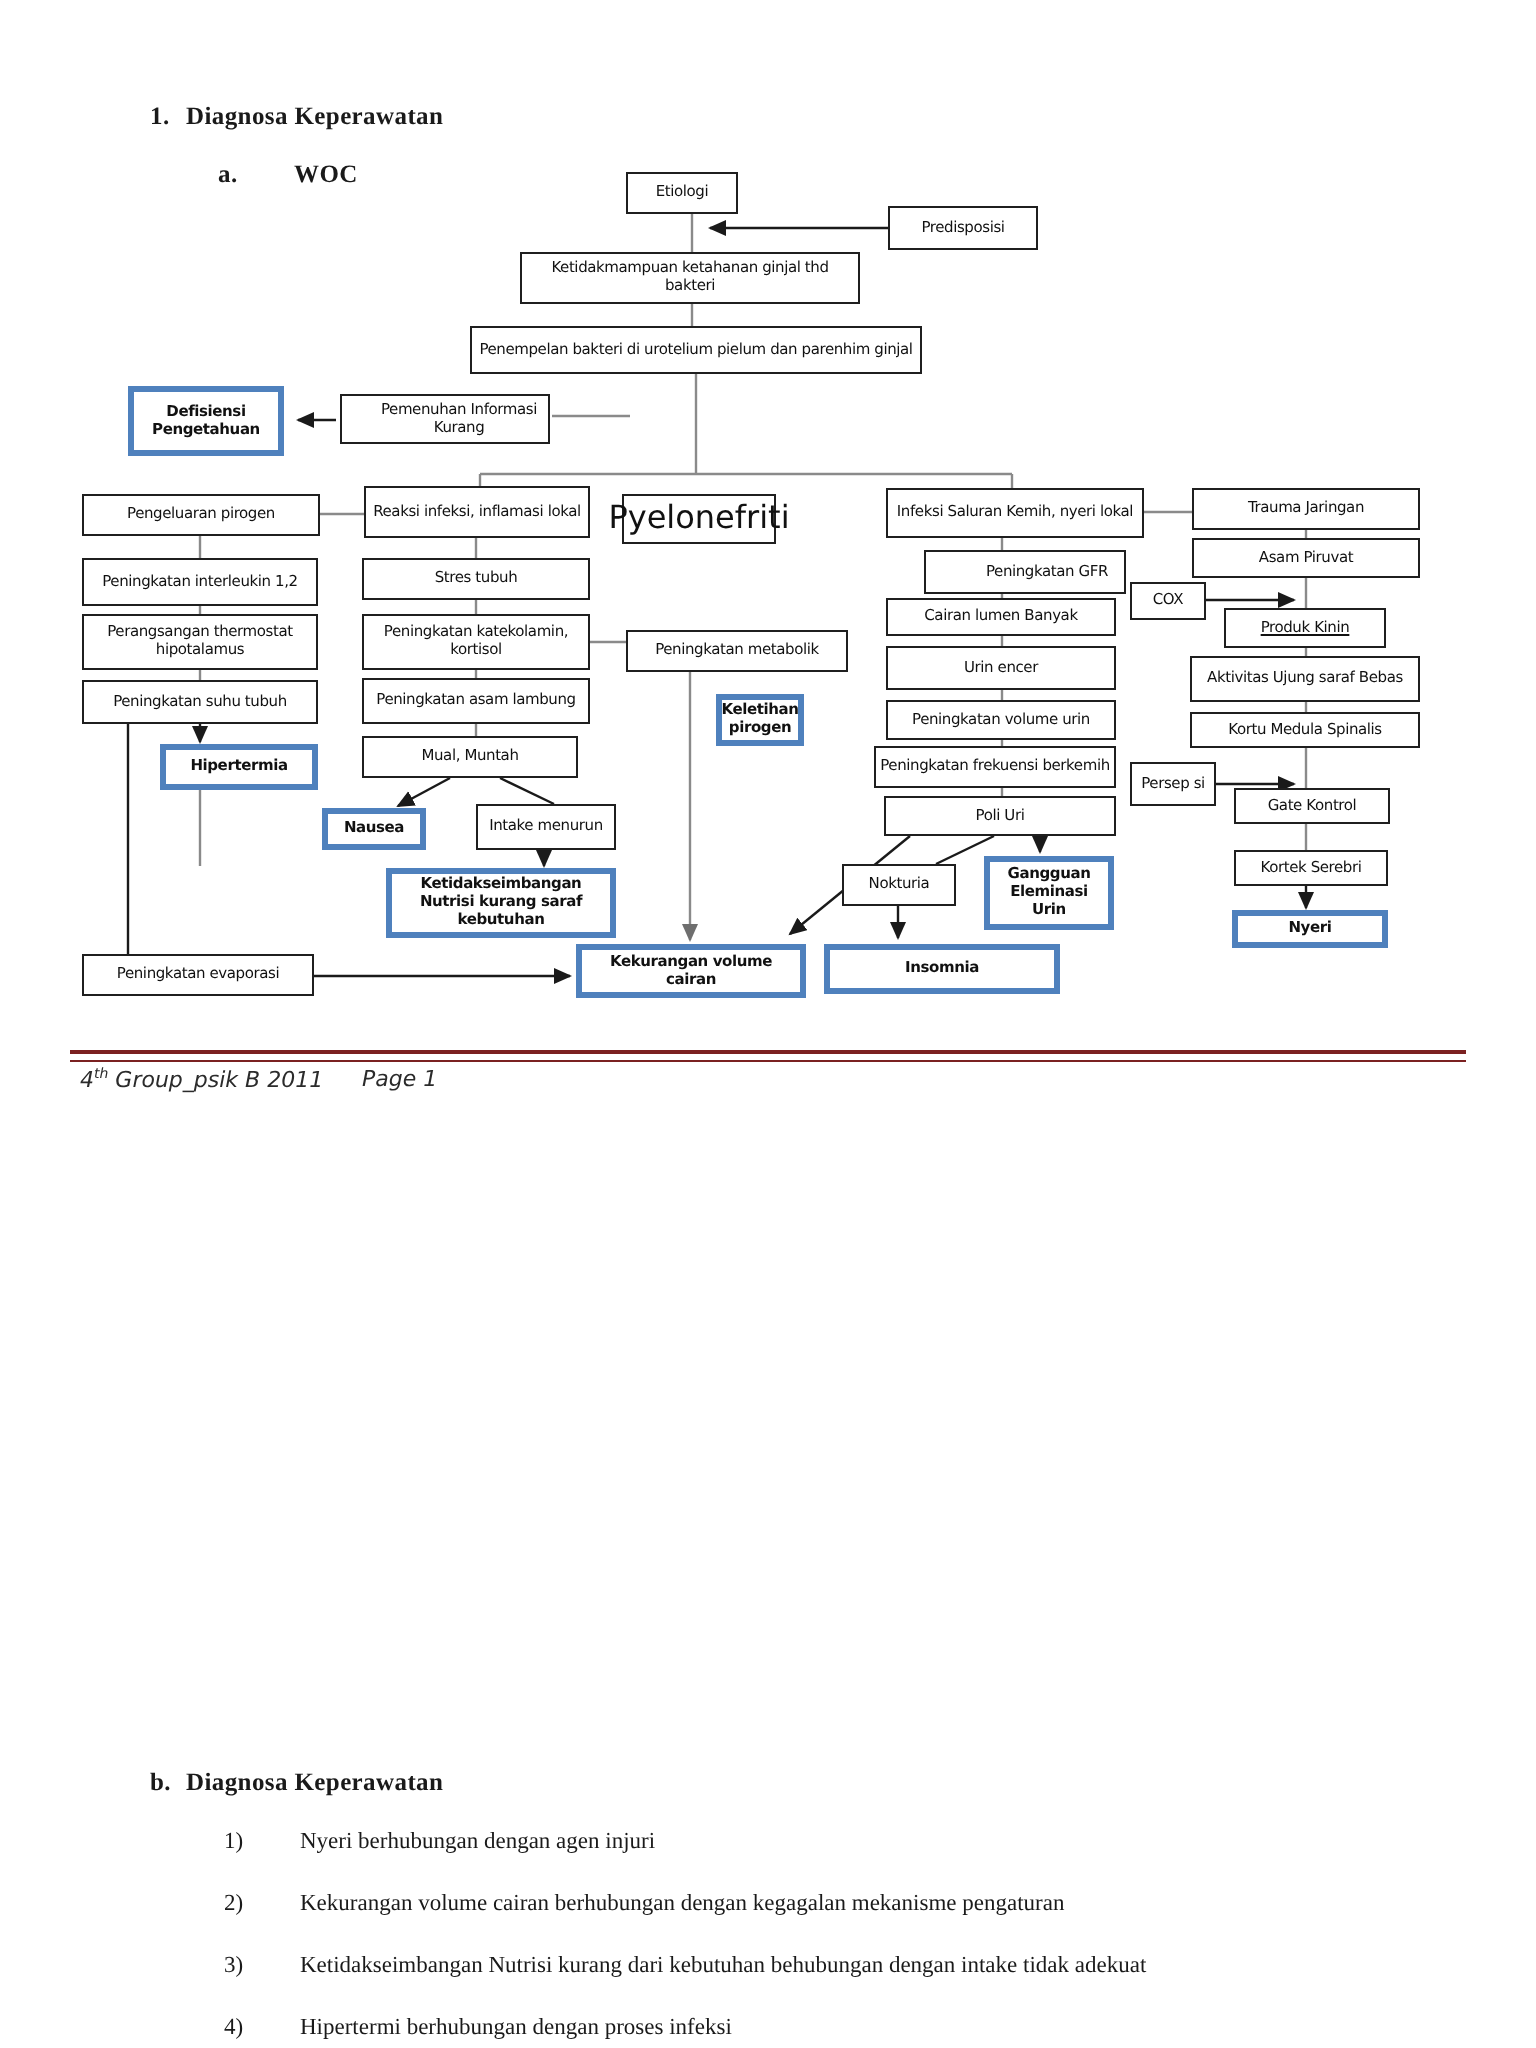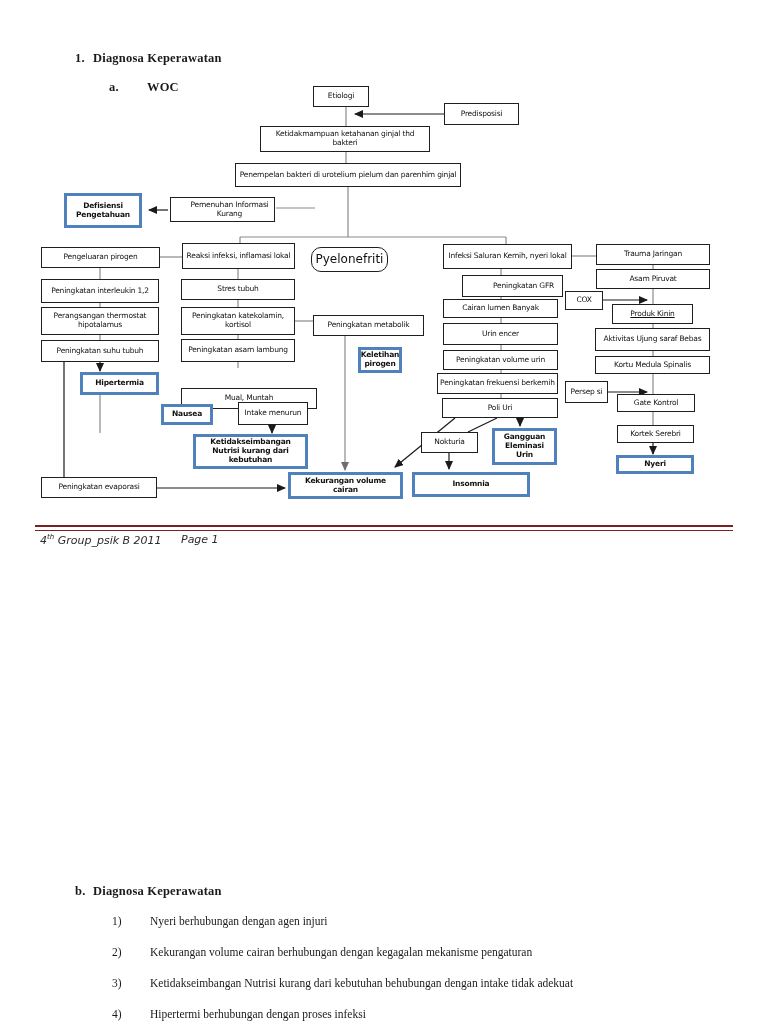--- a/index.html
+++ b/index.html
@@ -9,21 +9,21 @@
   .h-row{position:absolute;display:flex;font-weight:bold;font-size:12.5px;letter-spacing:.2px;}
   .h-num{display:inline-block;}
   
   #diagram-edges{position:absolute;left:0;top:0;width:768px;height:1024px;}
   #diagram-nodes{position:absolute;left:0;top:0;width:768px;height:1024px;}
   .node{position:absolute;box-sizing:border-box;background:#ffffff;border:1px solid #1f1f1f;
         display:flex;align-items:center;justify-content:center;text-align:center;
         font-family:"DejaVu Sans", sans-serif;font-size:7.5px;line-height:1.18;
         letter-spacing:-0.2px;padding:1px 2px;color:#111;}
   .node.blue{border:3px solid #4f81bd;font-weight:bold;}
-  .node.title{font-size:12px;letter-spacing:0;border-radius:10px;}
+  .node.title{font-size:16px;letter-spacing:0;}
   
   .footer-line{position:absolute;left:35px;width:698px;background:#7b2121;}
   .footer-text{position:absolute;font-family:"DejaVu Sans", sans-serif;font-style:italic;
                font-size:11px;color:#2b2b2b;}
   .footer-text sup{font-size:7px;}
   
   .b-item{position:absolute;font-size:11.5px;display:flex;}
   .b-item .num{width:38px;flex:0 0 38px;}
 </style>
 </head>
@@ -120,29 +120,29 @@
       <div class="node" style="left: 313px; top: 315px; width: 111px; min-height: 21px;">Peningkatan metabolik</div>
       <div class="node" style="left: 443px; top: 299px; width: 115px; min-height: 19px;">Cairan lumen Banyak</div>
       <div class="node" style="left: 443px; top: 323px; width: 115px; min-height: 22px;">Urin encer</div>
       <div class="node" style="left: 41px; top: 340px; width: 118px; min-height: 22px;">Peningkatan suhu tubuh</div>
       <div class="node" style="left: 181px; top: 339px; width: 114px; min-height: 23px;">Peningkatan asam lambung</div>
       <div class="node blue" style="left: 358px; top: 347px; width: 44px; min-height: 24px;">Keletihan pirogen</div>
       <div class="node" style="left: 595px; top: 328px; width: 115px; min-height: 23px;">Aktivitas Ujung saraf Bebas</div>
       <div class="node" style="left: 443px; top: 350px; width: 115px; min-height: 20px;">Peningkatan volume urin</div>
       <div class="node" style="left: 595px; top: 356px; width: 115px; min-height: 18px;">Kortu Medula Spinalis</div>
       <div class="node blue" style="left: 80px; top: 372px; width: 79px; min-height: 23px;">Hipertermia</div>
-      <div class="node" style="left: 181px; top: 388px; width: 136px; min-height: 21px;">Mual, Muntah</div>
+      <div class="node" style="left: 181px; top: 368px; width: 108px; min-height: 21px;">Mual, Muntah</div>
       <div class="node" style="left: 437px; top: 373px; width: 121px; min-height: 21px;">Peningkatan frekuensi berkemih</div>
       <div class="node" style="left: 565px; top: 381px; width: 43px; min-height: 22px;">Persep si</div>
       <div class="node" style="left: 617px; top: 394px; width: 78px; min-height: 18px;">Gate Kontrol</div>
       <div class="node blue" style="left: 161px; top: 404px; width: 52px; min-height: 21px;">Nausea</div>
       <div class="node" style="left: 238px; top: 402px; width: 70px; min-height: 23px;">Intake menurun</div>
       <div class="node" style="left: 442px; top: 398px; width: 116px; min-height: 20px;">Poli Uri</div>
       <div class="node" style="left: 617px; top: 425px; width: 77px; min-height: 18px;">Kortek Serebri</div>
-      <div class="node blue" style="left: 193px; top: 434px; width: 115px; min-height: 33px;">Ketidakseimbangan Nutrisi kurang dari kebutuhan</div>
+      <div class="node blue" style="left: 193px; top: 434px; width: 115px; min-height: 33px;">Ketidakseimbangan Nutrisi kurang saraf kebutuhan</div>
       <div class="node" style="left: 421px; top: 432px; width: 57px; min-height: 21px;">Nokturia</div>
       <div class="node blue" style="left: 492px; top: 428px; width: 65px; min-height: 37px;">Gangguan Eleminasi Urin</div>
       <div class="node blue" style="left: 616px; top: 455px; width: 78px; min-height: 19px;">Nyeri</div>
       <div class="node" style="left: 41px; top: 477px; width: 116px; min-height: 21px;">Peningkatan evaporasi</div>
       <div class="node blue" style="left: 288px; top: 472px; width: 115px; min-height: 27px;">Kekurangan volume cairan</div>
       <div class="node blue" style="left: 412px; top: 472px; width: 118px; min-height: 25px;">Insomnia</div>
     </div>
 
   <div class="footer-line" style="top:525px;height:2px;"></div>
   <div class="footer-line" style="top:530px;height:1px;"></div>

